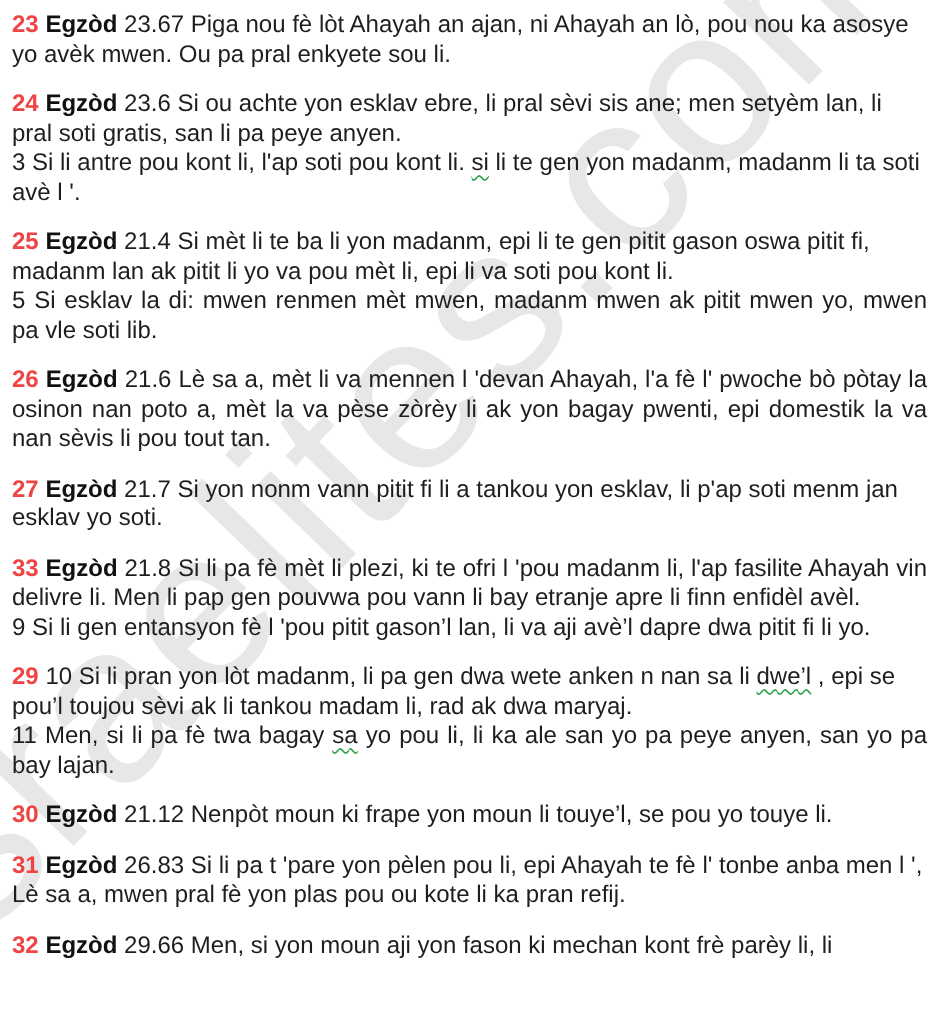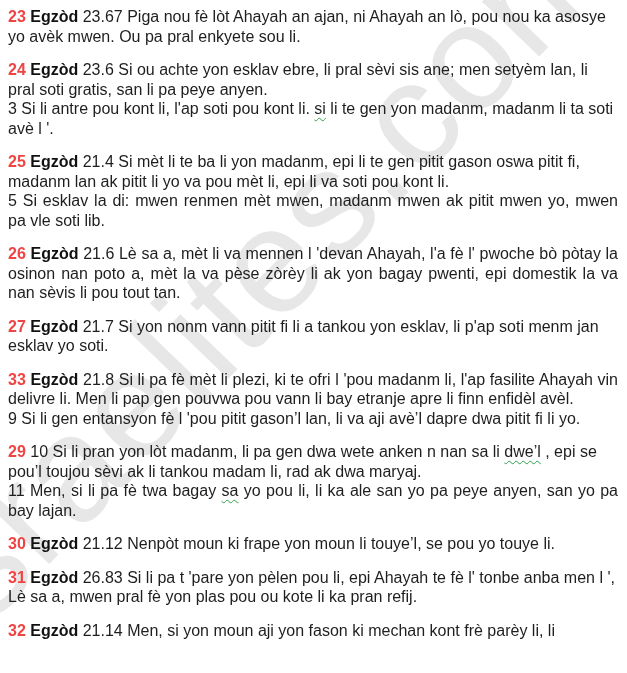--- a/index.html
+++ b/index.html
@@ -109,16 +109,16 @@
 
   <div class="verse">
     <p class="segment"><b class="vnum">31</b>
       <b class="book">Egzòd</b>
       <span>26.83 Si li pa t 'pare yon pèlen pou li, epi Ahayah te fè l' tonbe anba men l ', Lè sa a, mwen pral fè yon plas pou ou kote li ka pran refij.</span></p>
   </div>
 
   <div class="verse">
     <p class="segment"><b class="vnum">32</b>
       <b class="book">Egzòd</b>
-      <span>21.14 Men, si yon moun aji yon fason ki mechan kont frè parèy li, li</span></p>
+      <span>29.66 Men, si yon moun aji yon fason ki mechan kont frè parèy li, li</span></p>
   </div>
 
 </div>
 
 </body></html>

